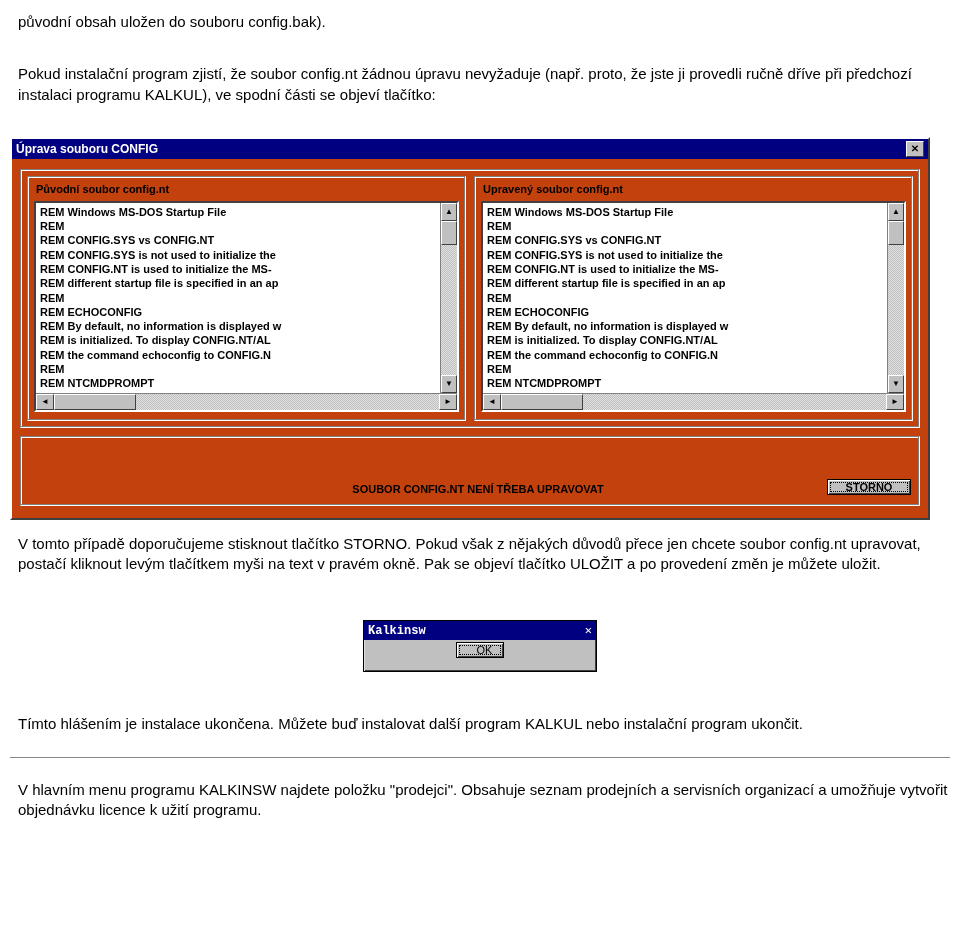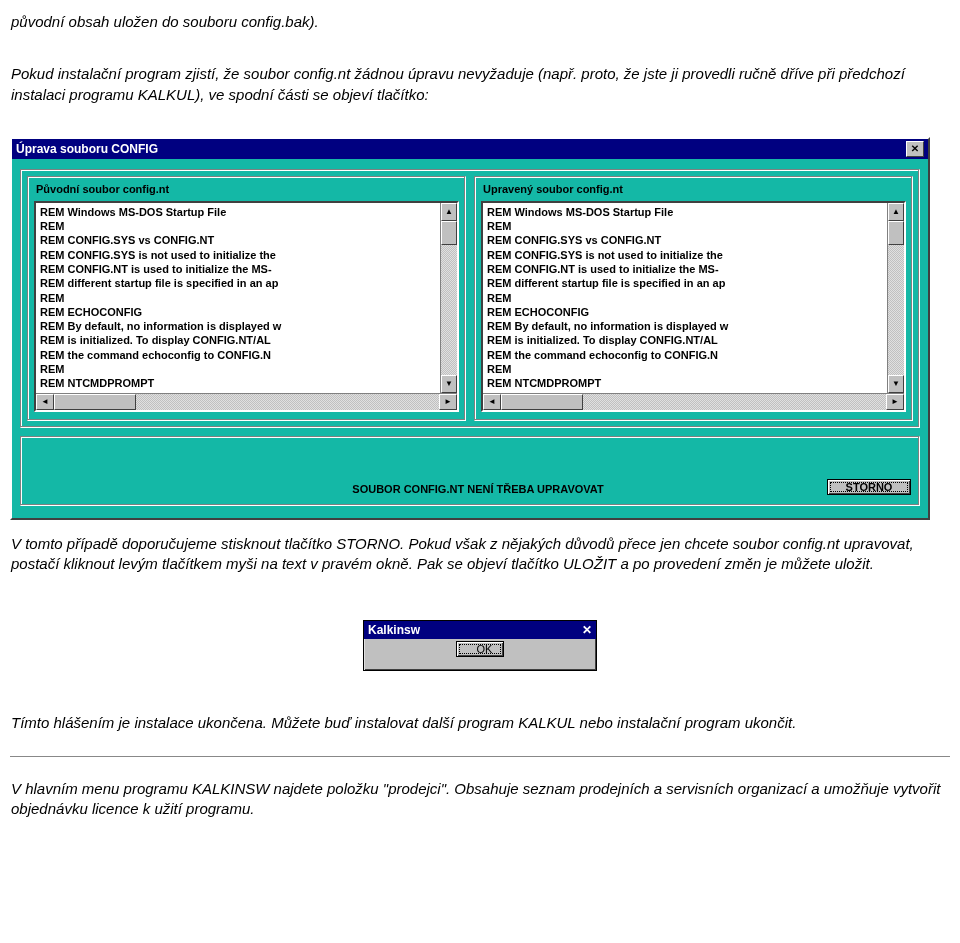--- a/index.html
+++ b/index.html
@@ -4,26 +4,26 @@
 <style>
   body {
     margin: 0;
     padding: 12px 10px;
     font-family: Arial, Helvetica, sans-serif;
     font-size: 15px;
     color: #000;
     background: #fff;
     width: 940px;
   }
-  p { margin: 0 0 18px 1px; line-height: 1.35; font-style: italic; }
+  p { margin: 0 0 18px 8px; line-height: 1.35; }
   .gap { height: 14px; }
 
   
   .win {
-    background: #14b8a6;
+    background: #c2410c;
     border: 1px solid #000;
     box-sizing: border-box;
   }
   .bevel-out {
     border-top: 2px solid #fff;
     border-left: 2px solid #fff;
     border-right: 2px solid #404040;
     border-bottom: 2px solid #404040;
   }
   .bevel-in {
@@ -191,21 +191,21 @@
   .center { text-align:center; }
   .msgbox {
     display:inline-block;
     background:#c0c0c0;
     border:1px solid #000;
     box-shadow: inset 1px 1px 0 #dfdfdf, inset -1px -1px 0 #404040;
     width: 232px;
   }
   .msgbox .msgtitle {
     background:#000080;color:#fff;
-    font-family:Liberation Sans, sans-serif;
+    font-family:Liberation Mono, monospace;
     font-weight:bold;font-size:12px;
     padding:2px 4px;
     display:flex;justify-content:space-between;align-items:center;
   }
   .msgbox .msgbody {
     padding: 18px 10px 14px 10px;
     text-align:center;
     font-family:"MS Sans Serif",Tahoma,sans-serif;
     font-size:11px;
   }

